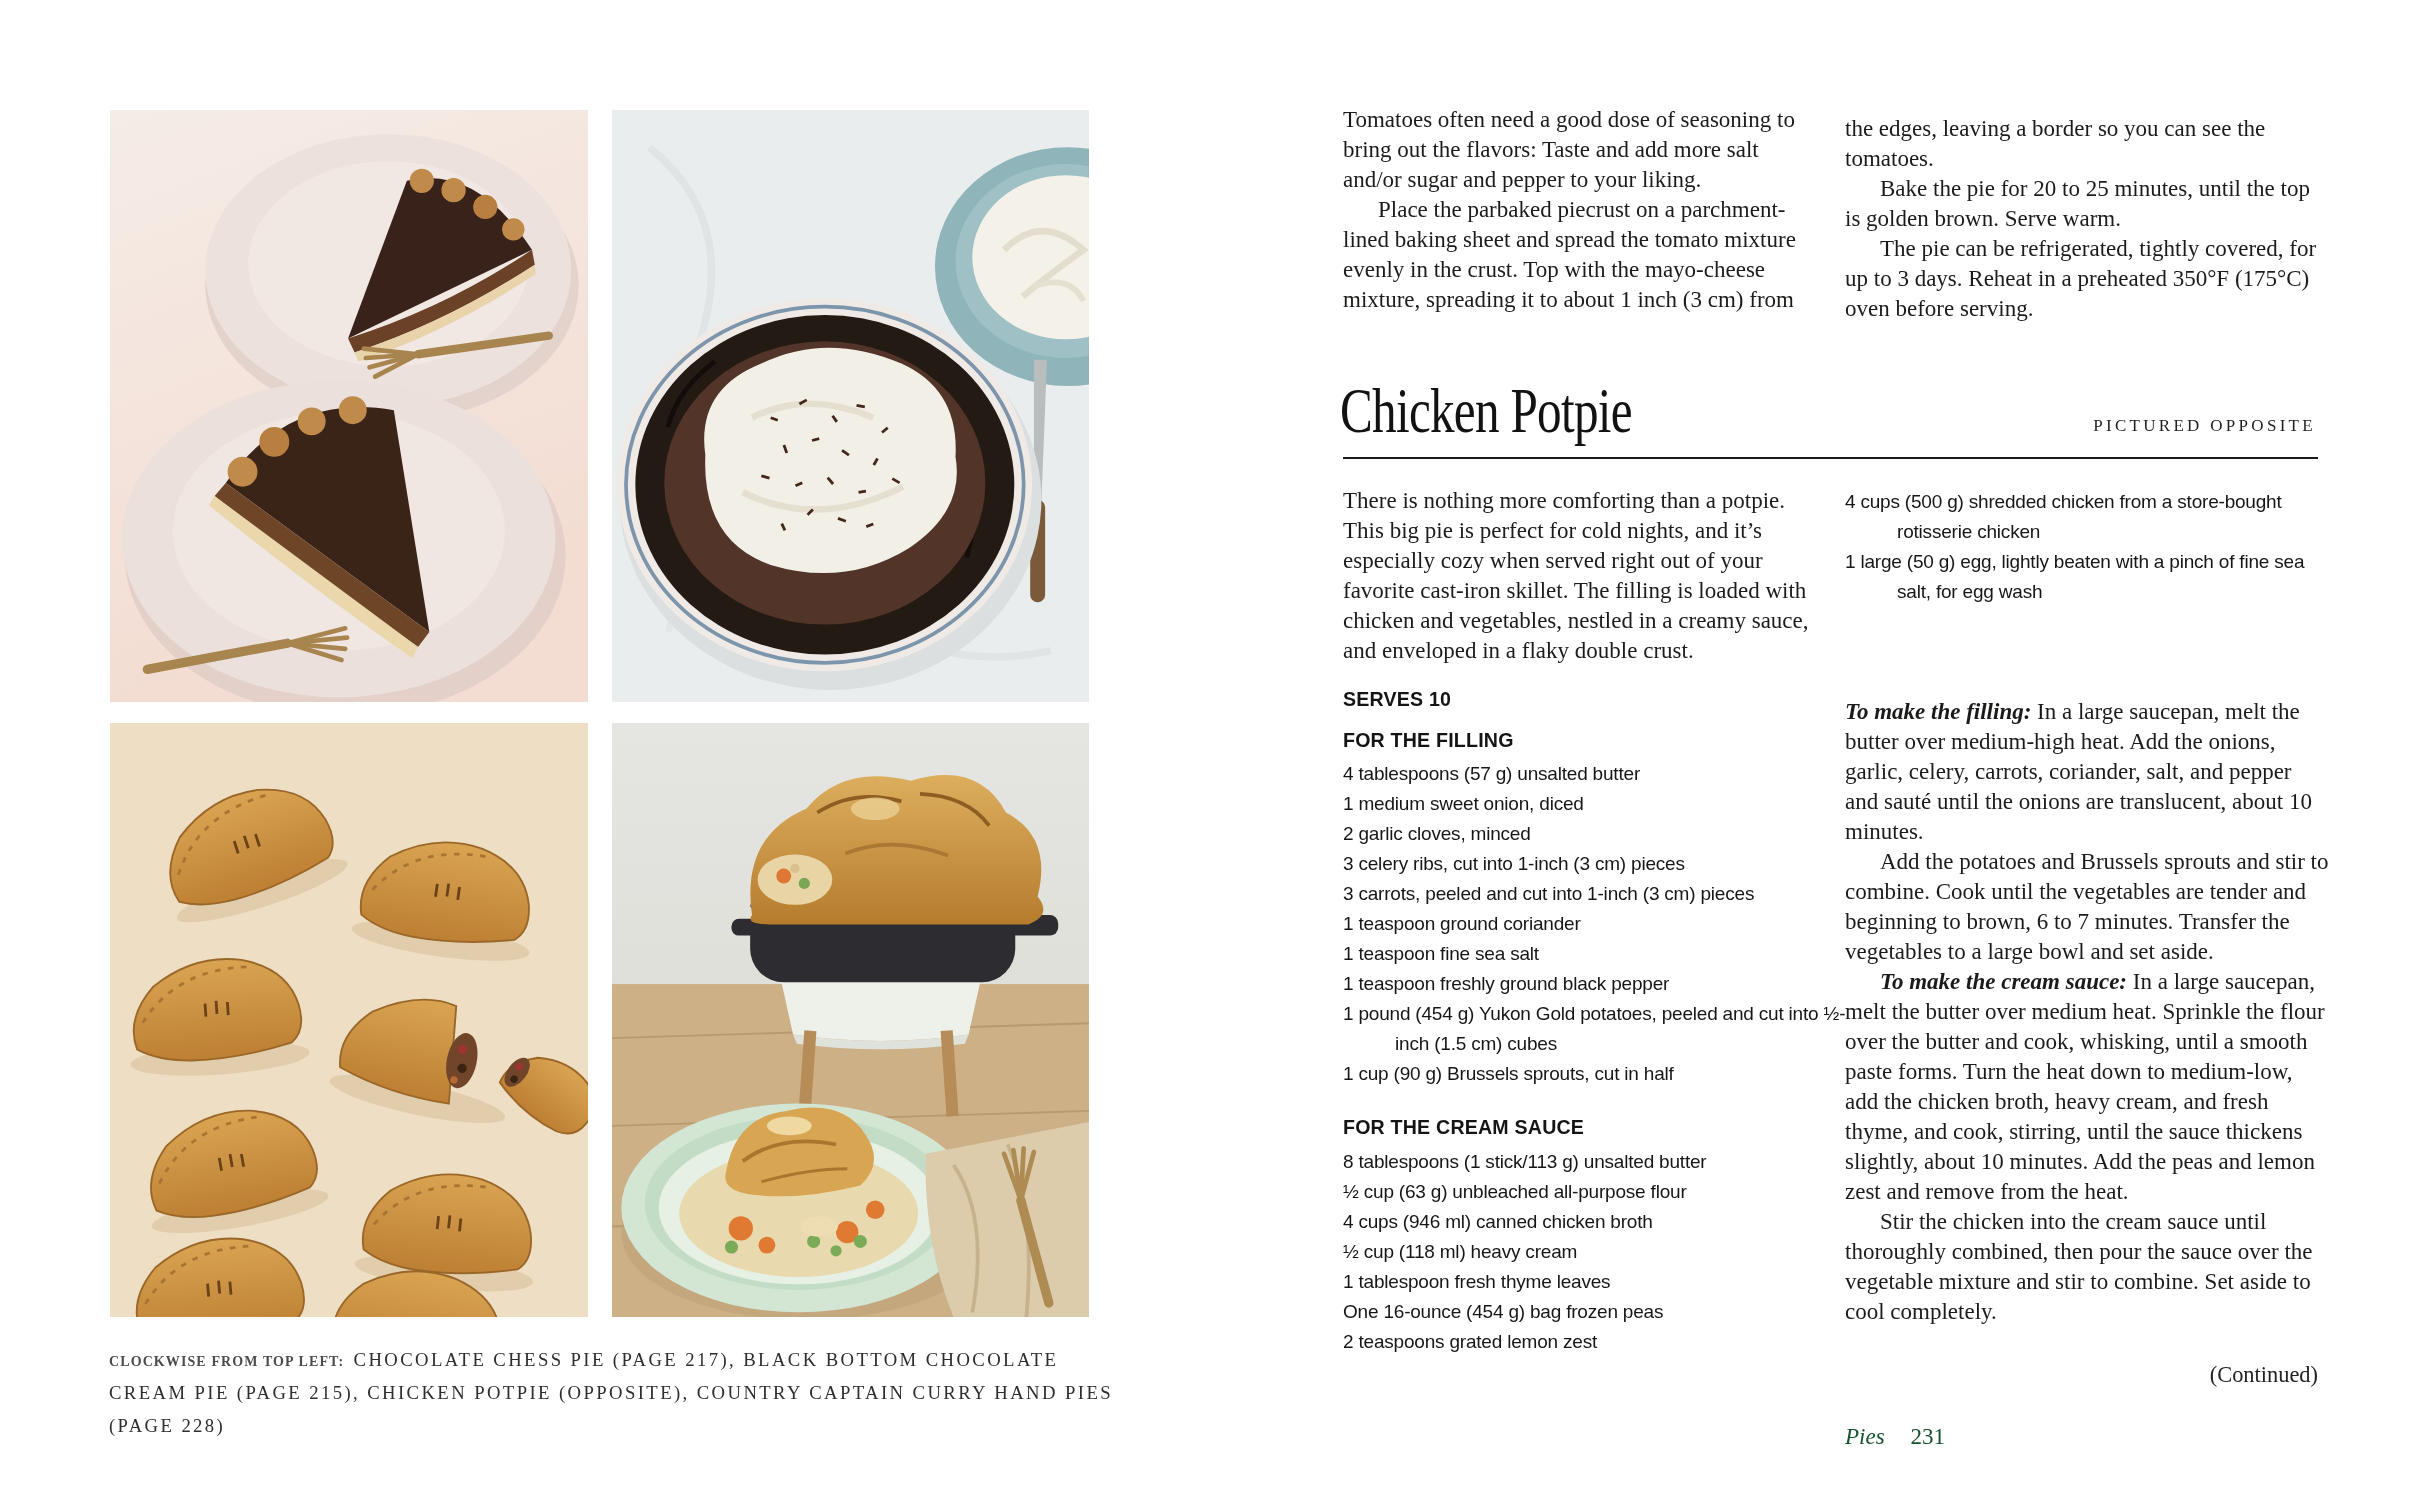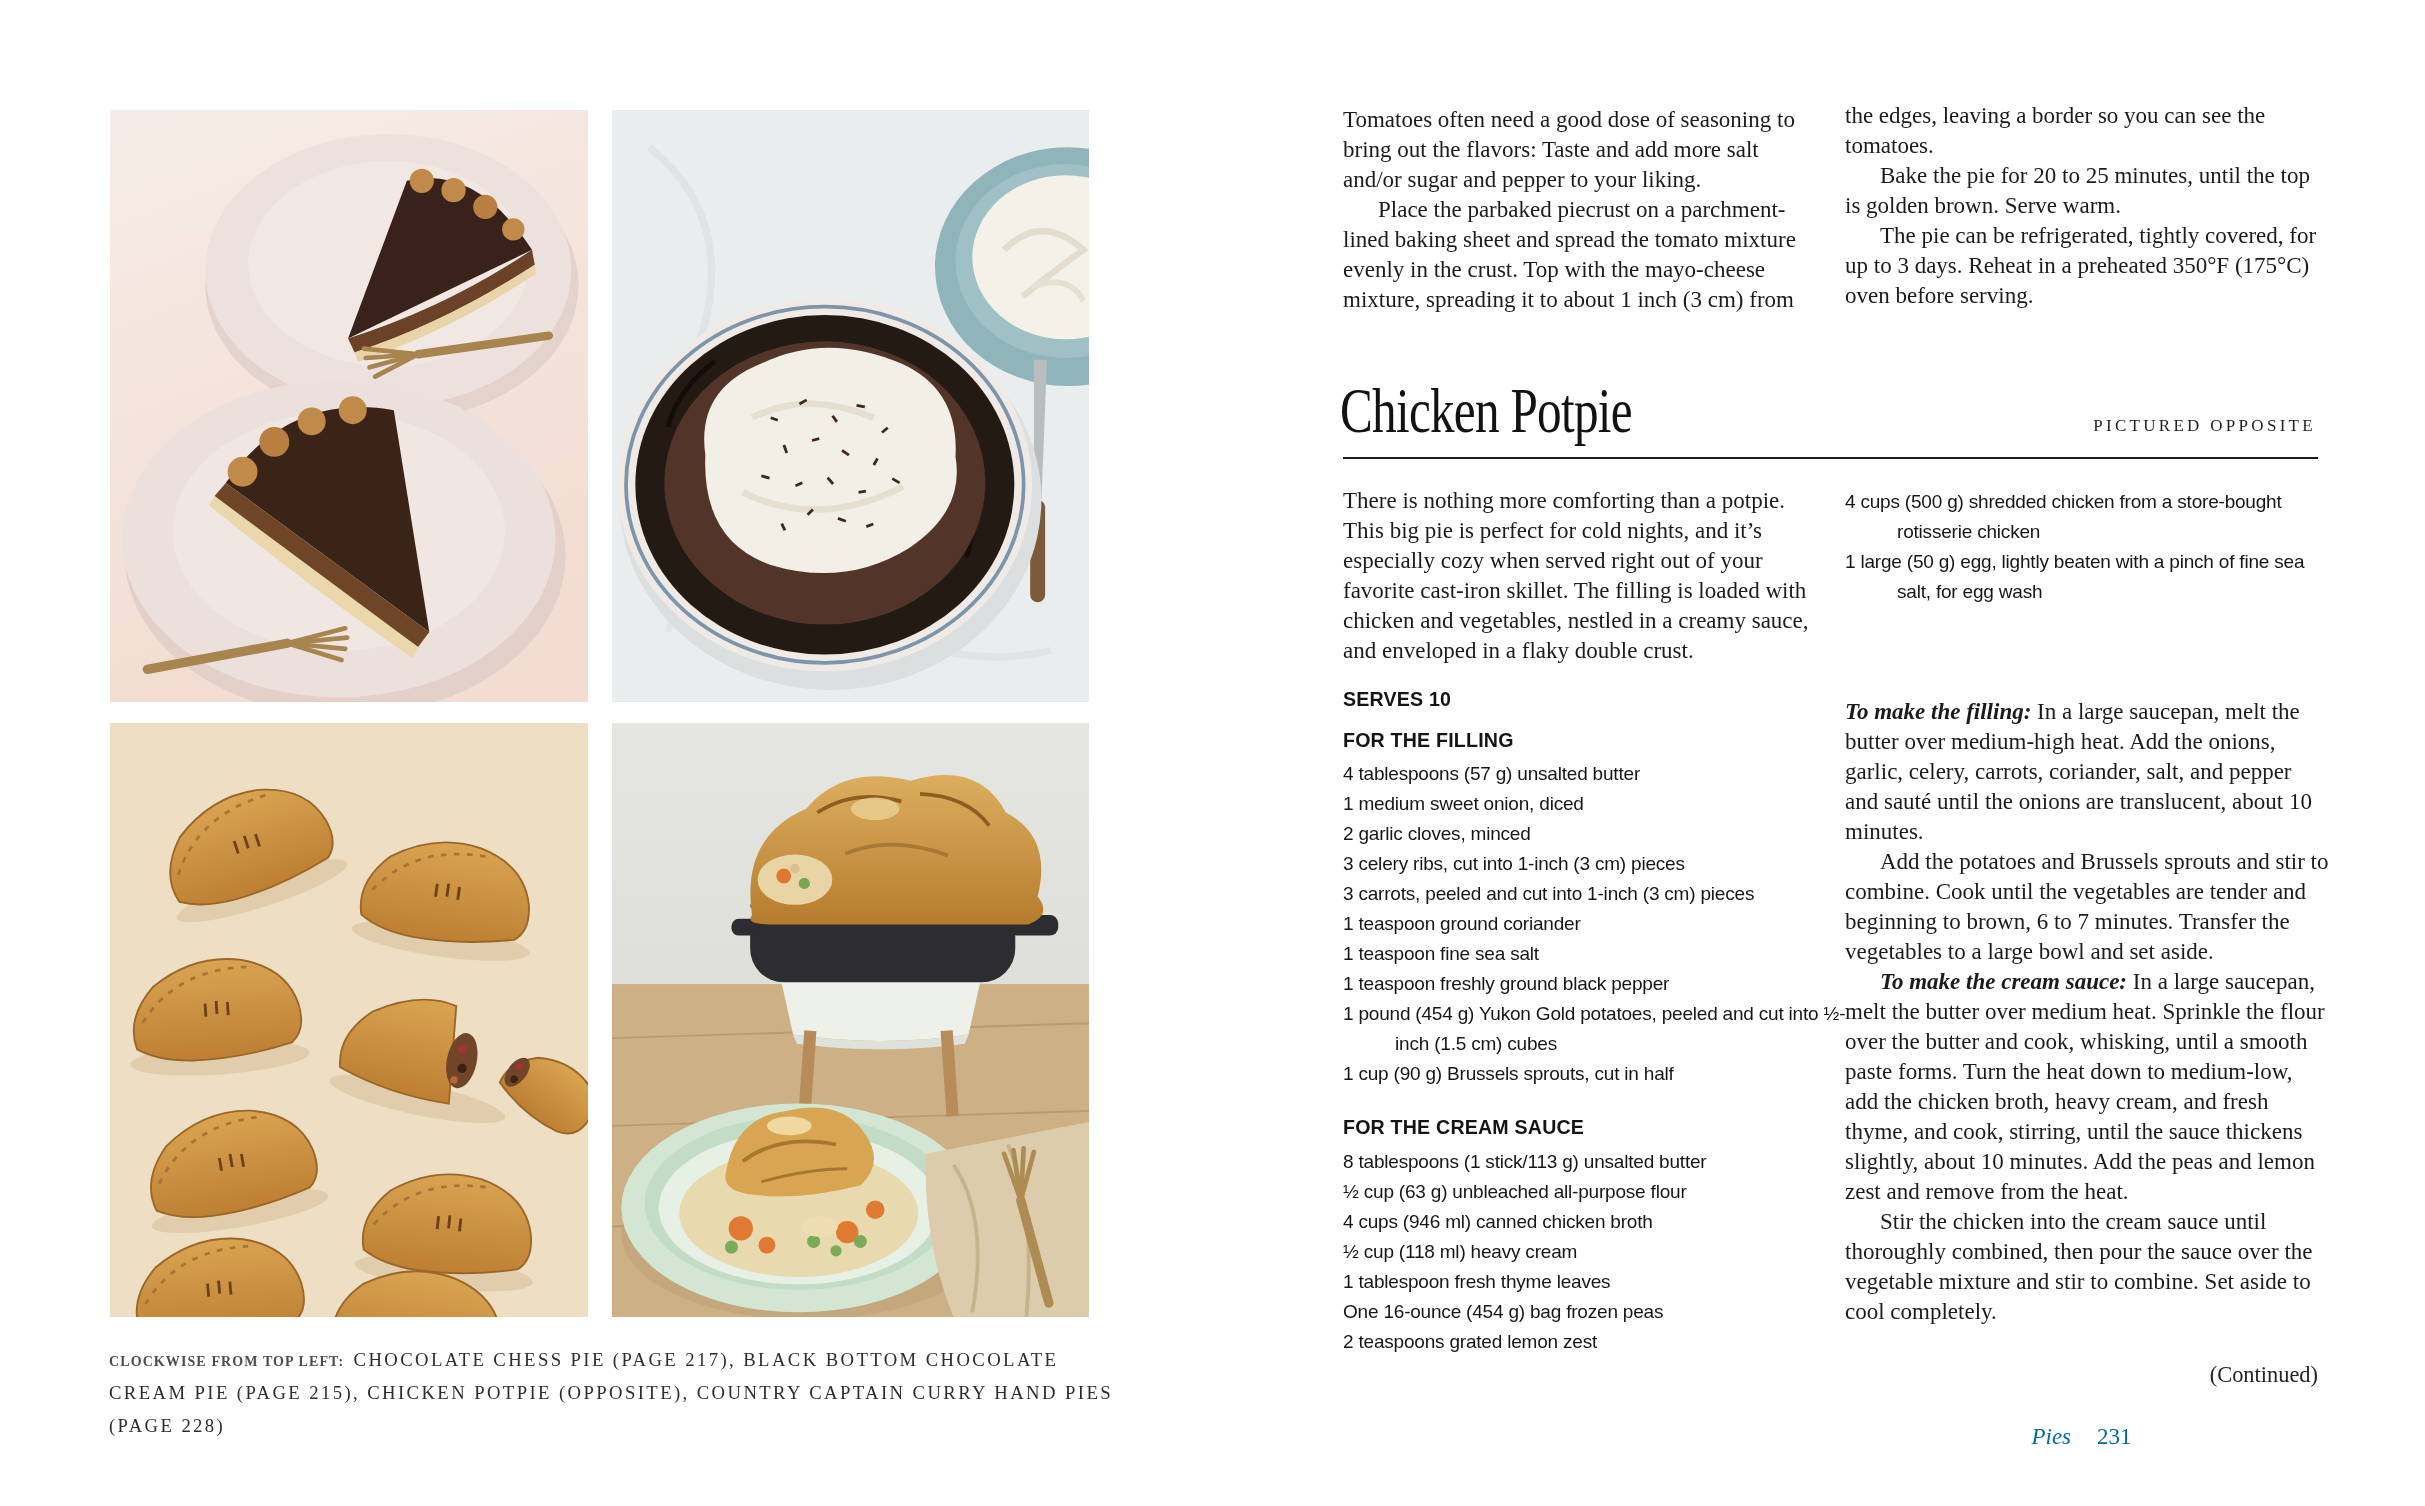--- a/index.html
+++ b/index.html
@@ -28,22 +28,22 @@
           letter-spacing:0.2px;color:#141414;}
   .ing-header{position:absolute;font-size:19.6px;font-weight:700;letter-spacing:0.2px;color:#141414;}
   .ing-list{position:absolute;width:521px;font-size:19px;font-weight:500;
             letter-spacing:-0.2px;line-height:30px;color:#161616;}
   .ing{padding-left:52px;text-indent:-52px;}
   .steps p{margin:0;}
   .steps p.ind{text-indent:35px;}
   .step-lead{font-weight:700;font-style:italic;}
   .continued{position:absolute;left:1845px;top:1362px;width:473px;text-align:right;
              font-size:22.4px;color:#222;}
-  .footer{position:absolute;left:1845px;top:1424px;width:473px;text-align:center;
-          font-size:23px;color:#0369a1;}
+  .footer{position:absolute;left:1845px;top:1424px;width:473px;text-align:left;
+          font-size:23px;color:#14532d;}
   .footer .sec{font-style:italic;margin-right:26px;}
 </style>
 </head>
 <body>
 
 <div class="photo" style="left:110px;top:110px;width:478px;height:592px;">
   <svg viewBox="0 0 512 635" preserveAspectRatio="none">
     <defs>
       <linearGradient id="g1" x1="0" y1="0" x2="0.3" y2="1">
         <stop offset="0" stop-color="#f5ece7"></stop>
@@ -320,21 +320,21 @@
 </div>
 
 <div class="caption">
   <span class="cap-lead">CLOCKWISE FROM TOP LEFT:</span><span class="cap-main">CHOCOLATE CHESS PIE (PAGE 217), BLACK BOTTOM CHOCOLATE CREAM PIE (PAGE 215), CHICKEN POTPIE (OPPOSITE), COUNTRY CAPTAIN CURRY HAND PIES (PAGE 228)</span>
 </div>
 
 <div class="serifcol" style="left:1343px;top:105px;width:471px;">
   <p>Tomatoes often need a good dose of seasoning to bring out the flavors: Taste and add more salt and/or sugar and pepper to your liking.</p>
   <p class="ind">Place the parbaked piecrust on a parchment-lined baking sheet and spread the tomato mixture evenly in the crust. Top with the mayo-cheese mixture, spreading it to about 1 inch (3 cm) from</p>
 </div>
-<div class="serifcol" style="left:1845px;top:101px;width:485px;font-family:Liberation Serif, serif;">
+<div class="serifcol" style="left:1845px;top:114px;width:485px;font-family:Liberation Serif, serif;">
   <p>the edges, leaving a border so you can see the tomatoes.</p>
   <p class="ind">Bake the pie for 20 to 25 minutes, until the top is golden brown. Serve warm.</p>
   <p class="ind">The pie can be refrigerated, tightly covered, for up to 3 days. Reheat in a preheated 350°F (175°C) oven before serving.</p>
 </div>
 
 <div class="title">Chicken Potpie</div>
 <div class="pictured">PICTURED OPPOSITE</div>
 <div class="rule"></div>
 
 <div class="serifcol" style="left:1343px;top:486px;width:471px;">

